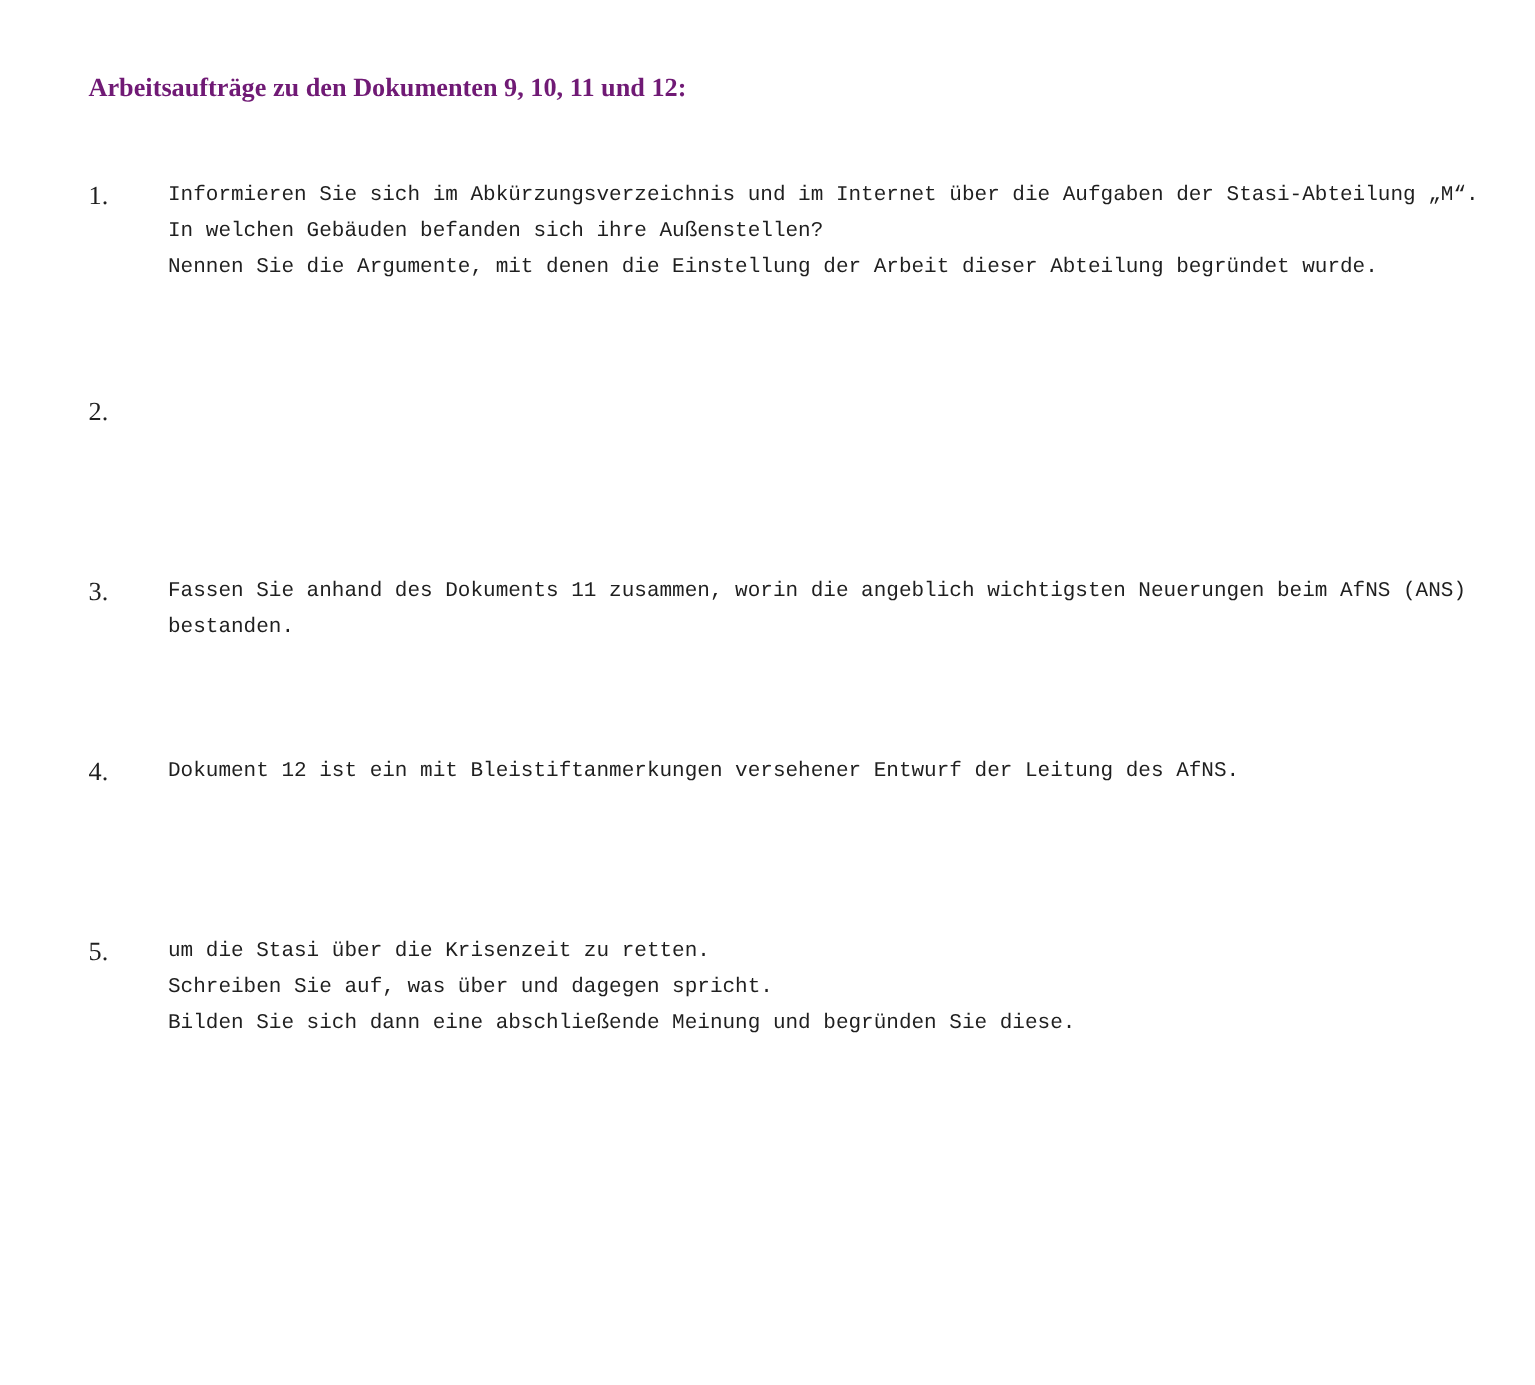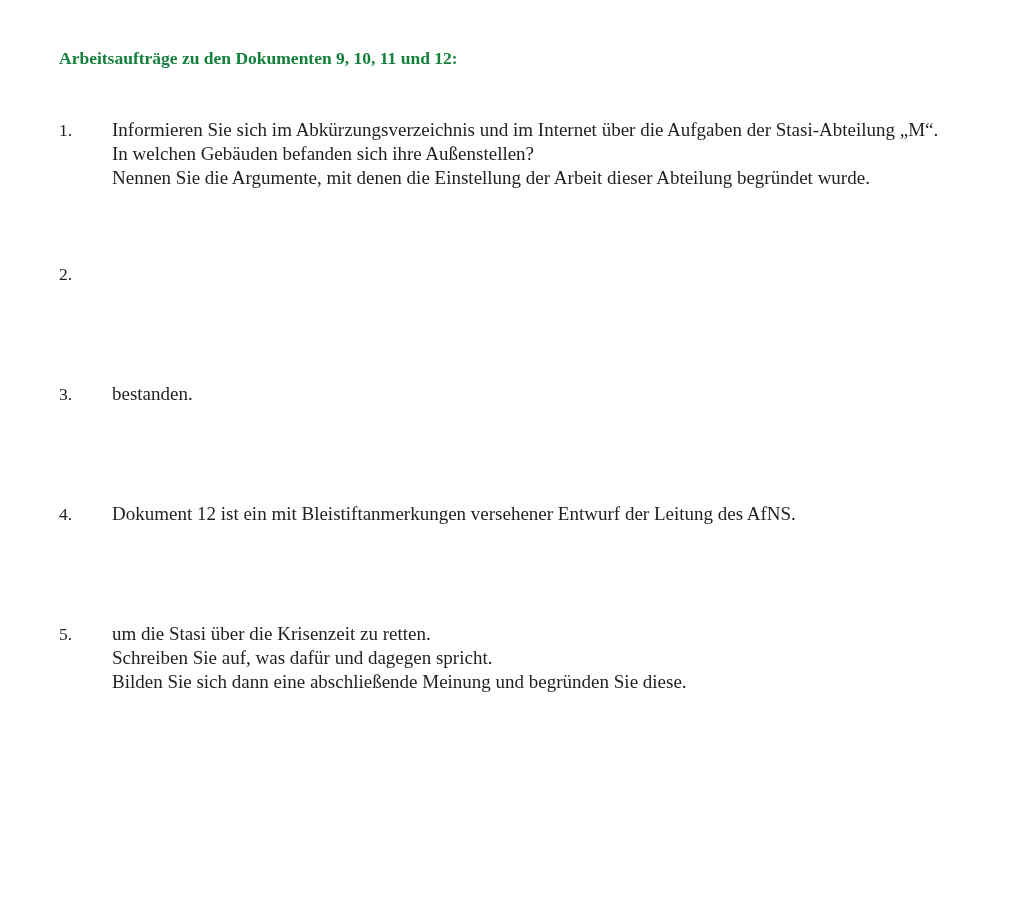--- a/index.html
+++ b/index.html
@@ -21,21 +21,21 @@
       width: 1023px; height: 923px;
     }
     .heading {
       position: absolute;
       left: 59px;
       top: 46px;
       font-family: "Liberation Serif", "DejaVu Serif", serif;
       font-weight: bold;
       font-size: 17.5px;
       line-height: 24px;
-      color: #15803d;
+      color: #701a75;
       white-space: nowrap;
     }
     .task {
       position: absolute;
       left: 59px;
       width: 960px;
     }
     .task-num {
       position: absolute;
       left: 0;
@@ -46,22 +46,22 @@
       color: #1f1f1f;
     }
     .task-body {
       position: absolute;
       left: 53px;
       top: 0;
       width: 910px;
     }
     .task-line {
       display: block;
-      font-family: Liberation Serif, serif;
-      font-size: 19px;
+      font-family: Liberation Mono, monospace;
+      font-size: 14px;
       line-height: 24px;
       color: #1f1f1f;
       white-space: nowrap;
     }
   </style>
 </head>
 <body>
 
 <div class="page">
 
@@ -78,33 +78,34 @@
 
   <div class="task" style="top:262px;">
     <span class="task-num">2.</span>
     <div class="task-body">
     </div>
   </div>
 
   <div class="task" style="top:382px;">
     <span class="task-num">3.</span>
     <div class="task-body">
+      <span class="task-line">Fassen Sie anhand des Dokuments 11 zusammen, worin die angeblich wichtigsten Neuerungen beim AfNS (ANS)</span>
       <span class="task-line">bestanden.</span>
     </div>
   </div>
 
   <div class="task" style="top:502px;">
     <span class="task-num">4.</span>
     <div class="task-body">
       <span class="task-line">Dokument 12 ist ein mit Bleistiftanmerkungen versehener Entwurf der Leitung des AfNS.</span>
     </div>
   </div>
 
   <div class="task" style="top:622px;">
     <span class="task-num">5.</span>
     <div class="task-body">
       <span class="task-line">um die Stasi über die Krisenzeit zu retten.</span>
-      <span class="task-line">Schreiben Sie auf, was dafür und dagegen spricht.</span>
+      <span class="task-line">Schreiben Sie auf, was über und dagegen spricht.</span>
       <span class="task-line">Bilden Sie sich dann eine abschließende Meinung und begründen Sie diese.</span>
     </div>
   </div>
 
 </div>
 
 </body></html>

